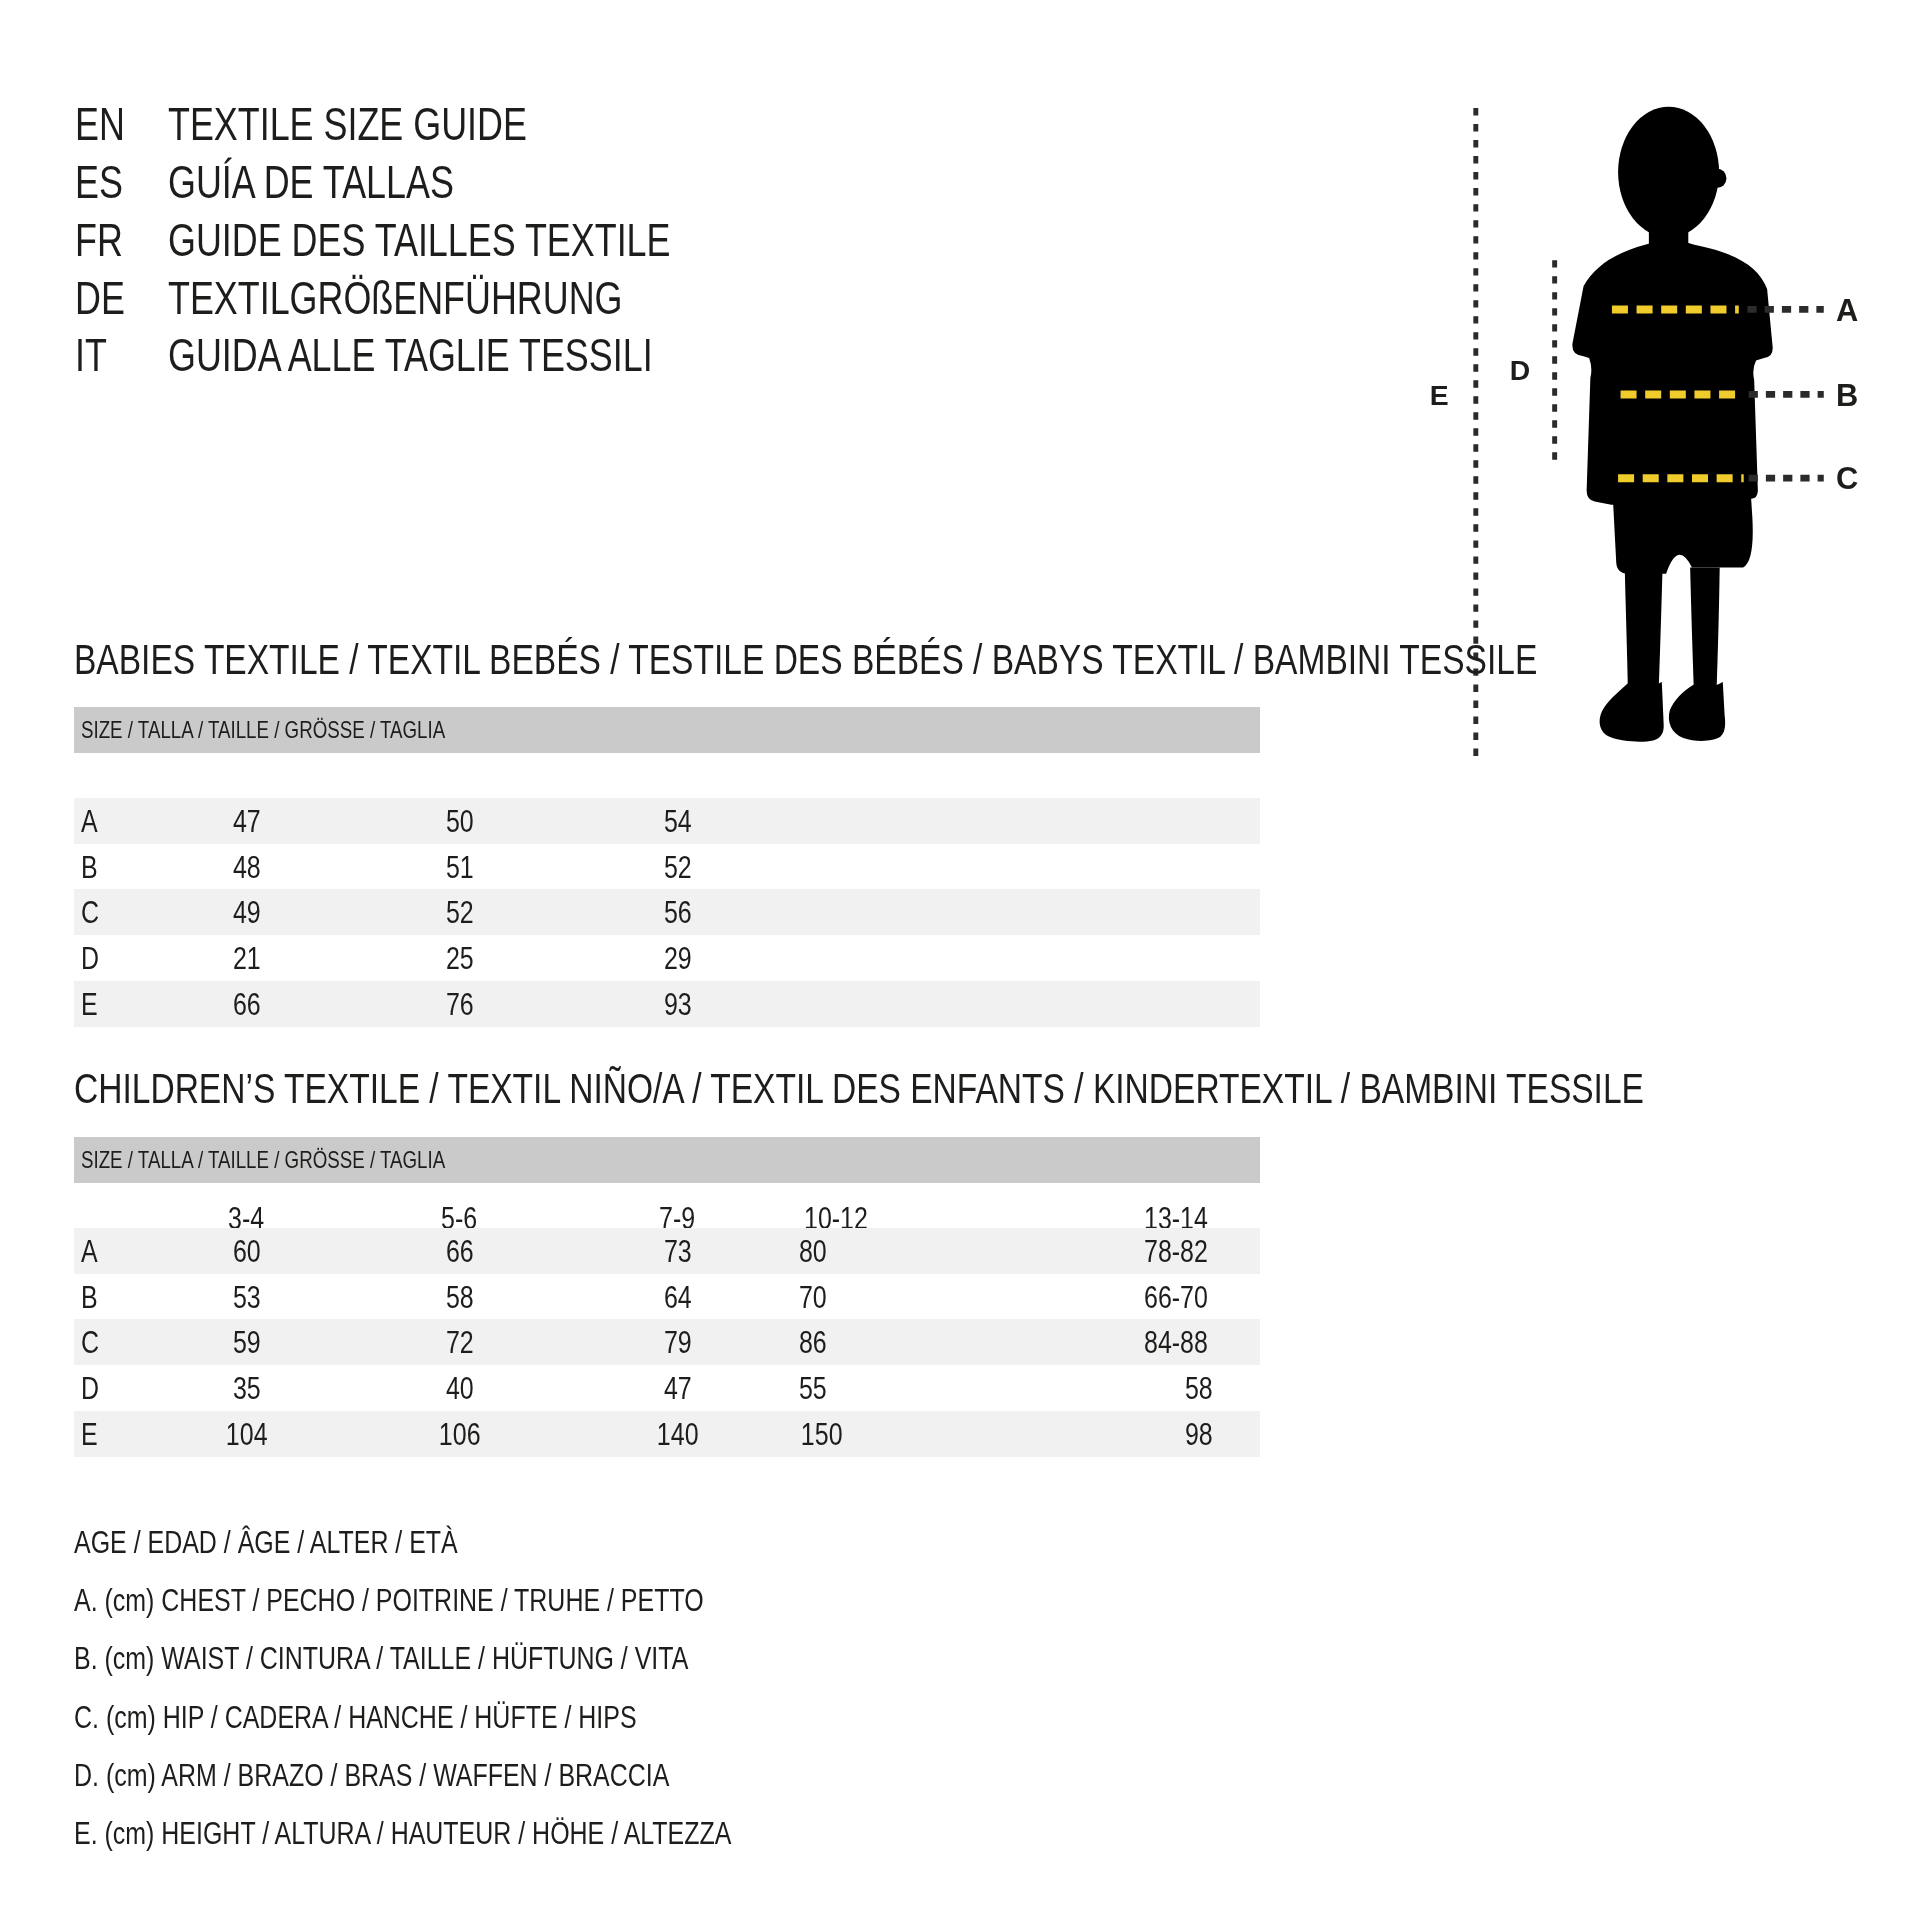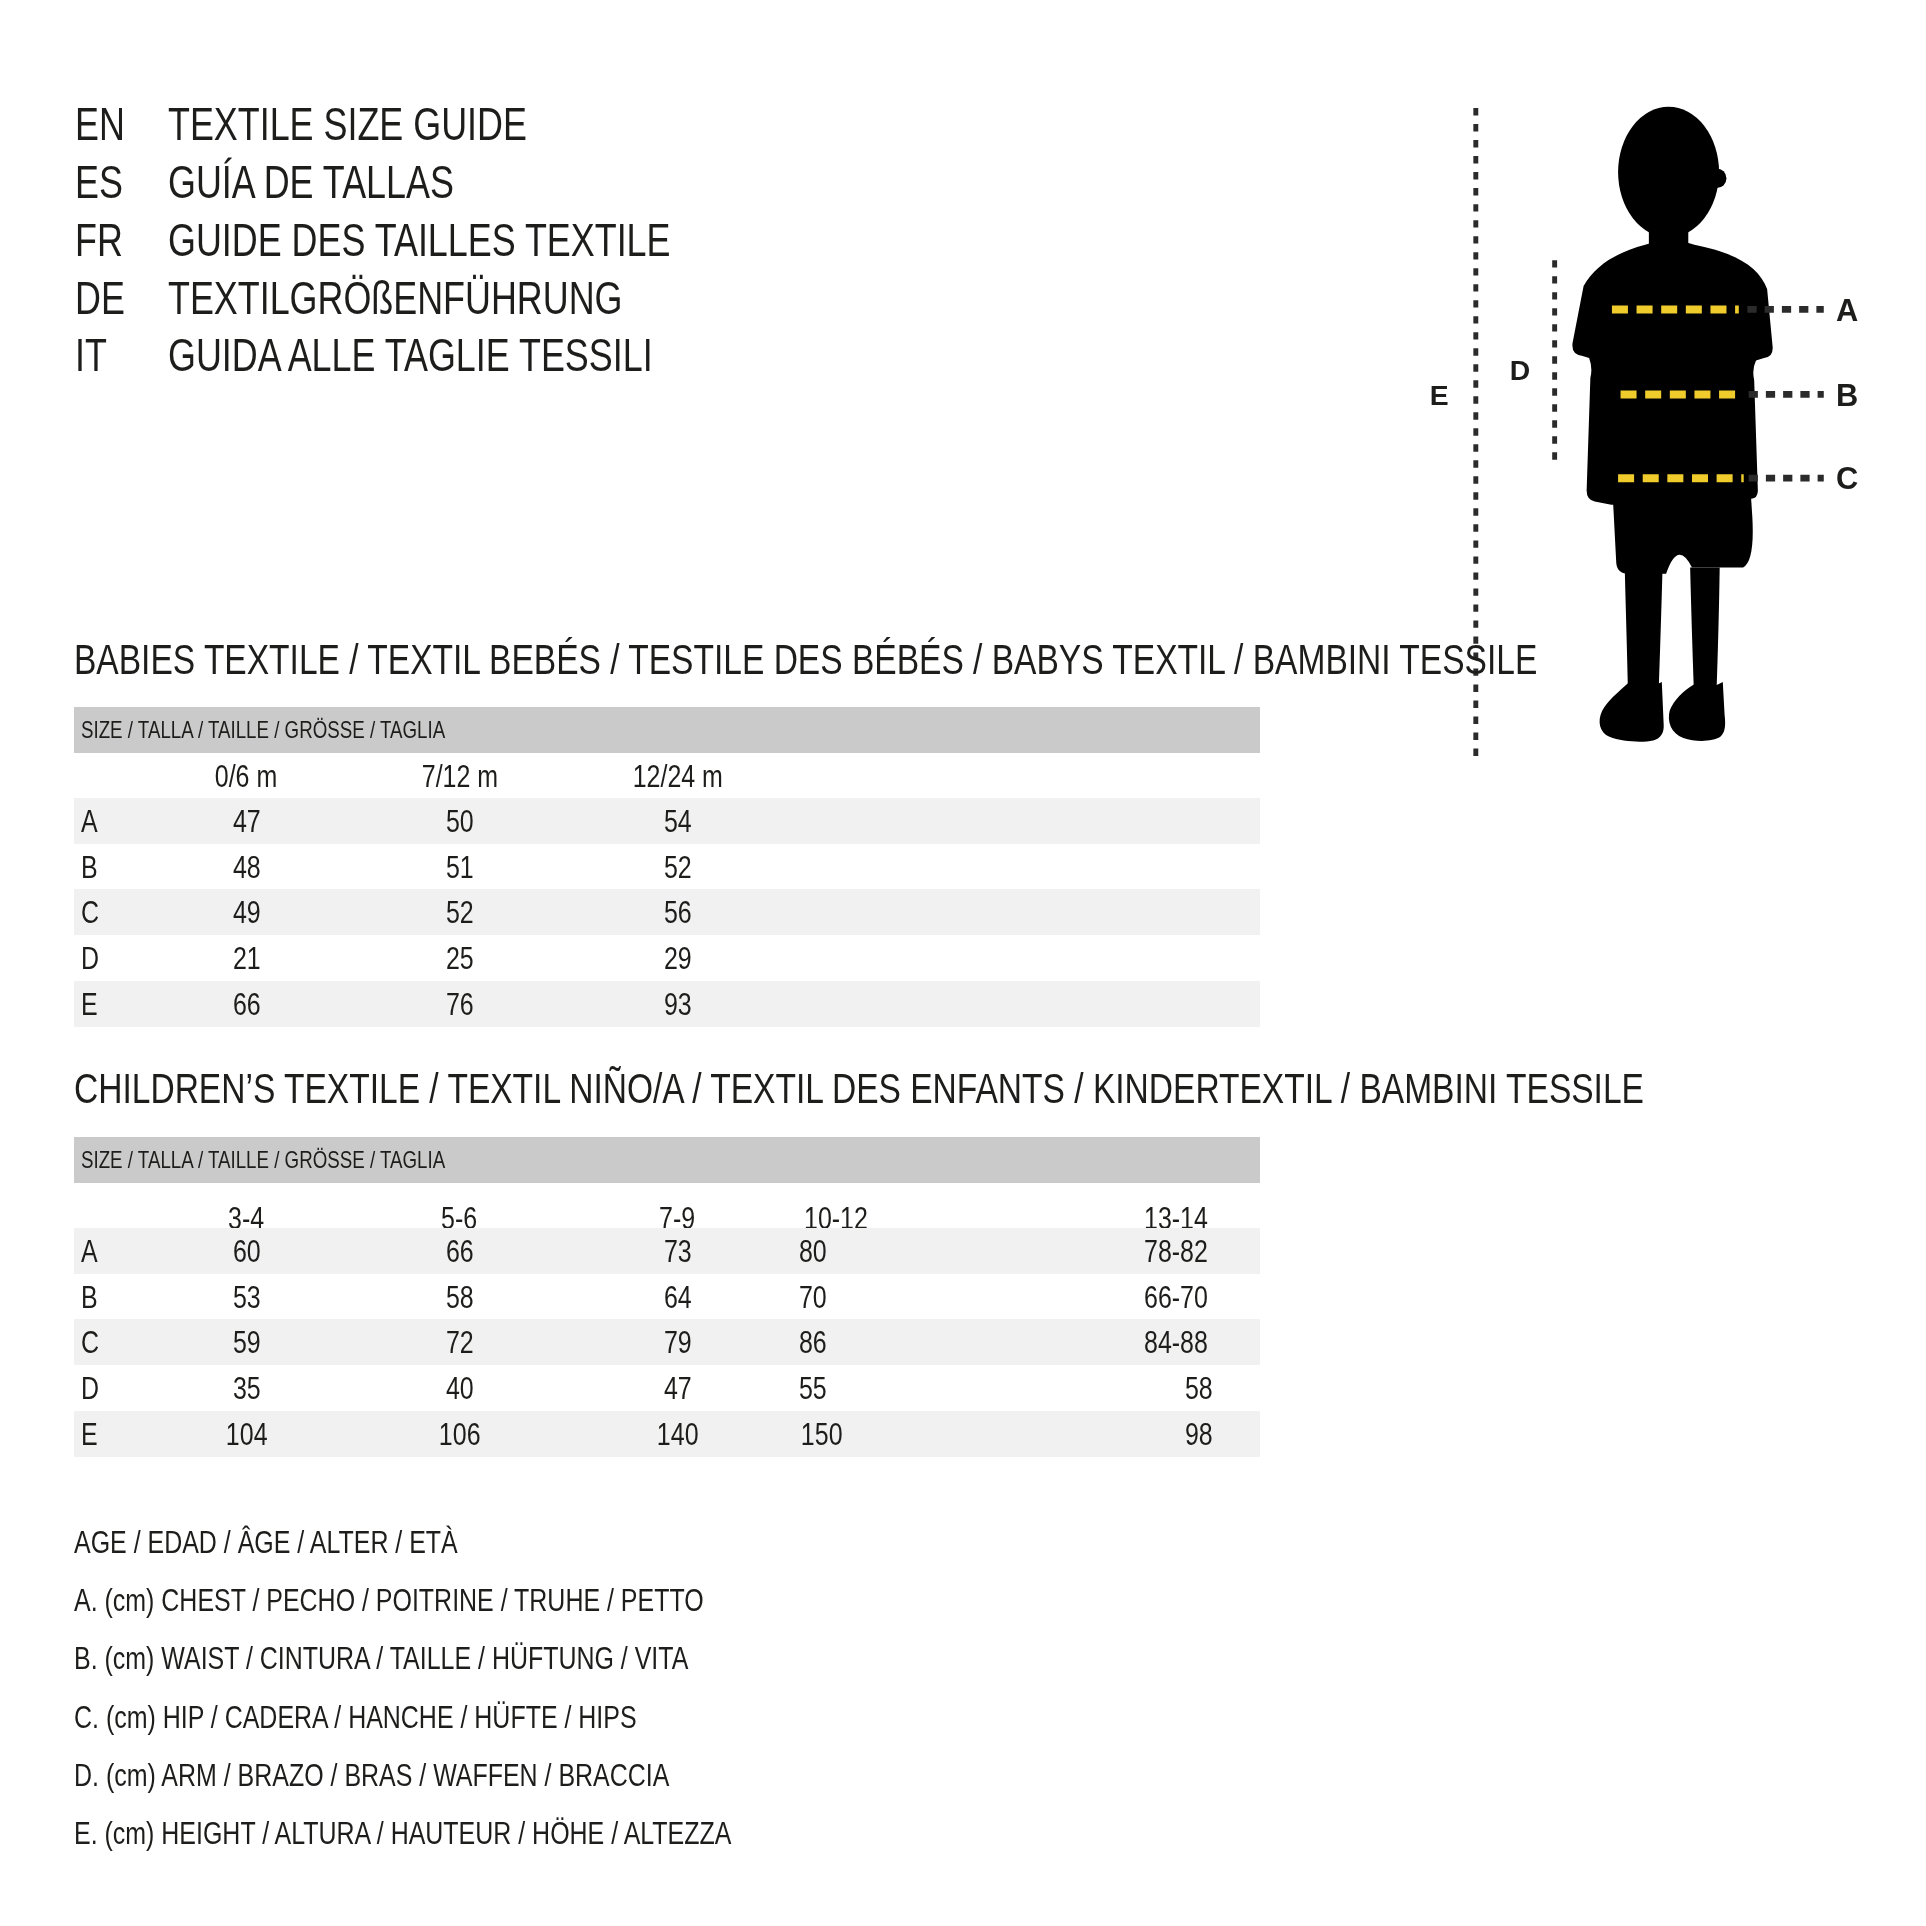--- a/index.html
+++ b/index.html
@@ -122,25 +122,20 @@
   </div>
 
   <div class="section-title" style="top:635px">
     <span class="tx">BABIES TEXTILE / TEXTIL BEBÉS / TESTILE DES BÉBÉS / BABYS TEXTIL / BAMBINI TESSILE</span>
   </div>
 
   <div class="table" style="top:707px;height:319px">
     <div class="sizebar" style="top:0">
       <span class="tx">SIZE / TALLA / TAILLE / GRÖSSE / TAGLIA</span>
     </div>
-    <div class="trow" style="top:46px">
-      <div class="tc c1"><span class="txc">0/6 m</span></div>
-      <div class="tc c2"><span class="txc">7/12 m</span></div>
-      <div class="tc c3"><span class="txc">12/24 m</span></div>
-    </div>
     <div class="trow stripe" style="top:91px">
       <div class="tc lblc"><span class="tx">A</span></div>
       <div class="tc c1"><span class="txc">47</span></div>
       <div class="tc c2"><span class="txc">50</span></div>
       <div class="tc c3"><span class="txc">54</span></div>
     </div>
     <div class="trow" style="top:137px">
       <div class="tc lblc"><span class="tx">B</span></div>
       <div class="tc c1"><span class="txc">48</span></div>
       <div class="tc c2"><span class="txc">51</span></div>

